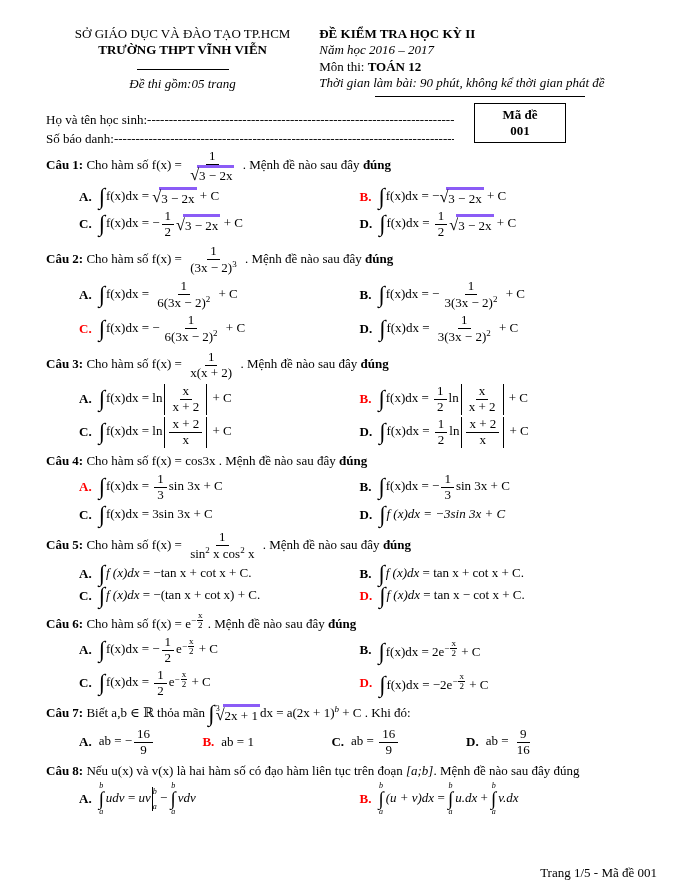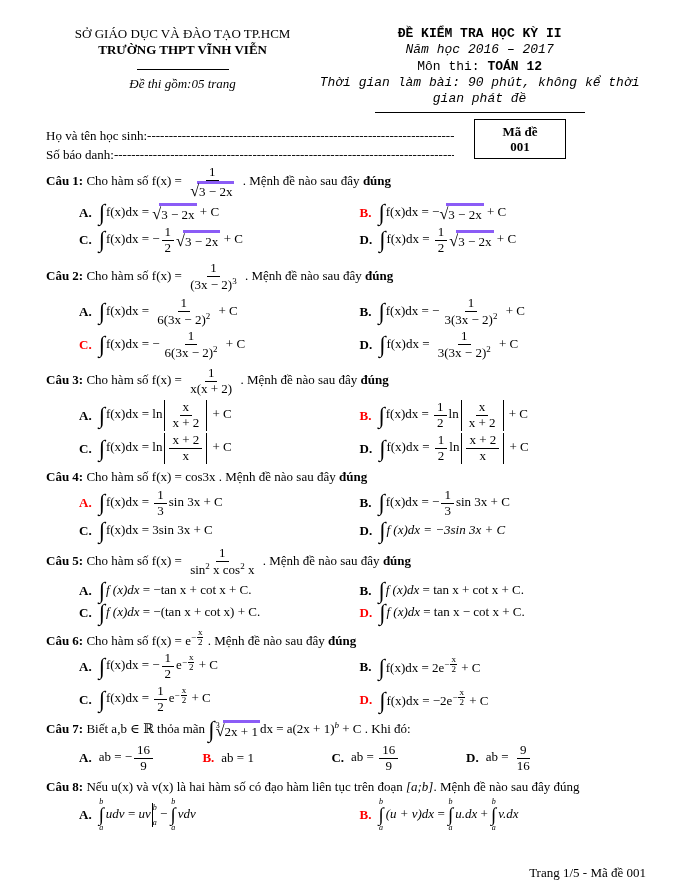--- a/index.html
+++ b/index.html
@@ -9,21 +9,21 @@
     font-family:"Liberation Serif","DejaVu Serif",serif;
     font-size:13px; position:relative; overflow:hidden;
     padding:26px 43px 0 46px;
   }
   .bold { font-weight:bold; }
   .italic { font-style:italic; }
 
   
   .hdr { display:flex; }
   .hdr-left { width:46%; text-align:center; line-height:1.25; }
-  .hdr-right { width:54%; text-align:center; line-height:1.25;font-family:Liberation Mono, monospace; }
+  .hdr-right { width:54%; line-height:1.25; }
   .hline-s { width:92px; border-top:1px solid #000; margin:10px auto 6px auto; }
   .hline-l { width:210px; border-top:1px solid #000; margin:5px auto 0 auto; }
 
   
   .stu-row { display:flex; margin-top:14px; }
   .stu-lines { width:408px; line-height:1.45; }
   .stu-line { white-space:nowrap; overflow:hidden; }
   .code-box {
     margin-left:20px; margin-top:-8px; width:92px; height:40px;
     border:1px solid #000; display:flex; flex-direction:column;
@@ -57,21 +57,21 @@
   .msup .frac { margin:0 1px; line-height:1; vertical-align:middle; }
   .msup .frac .num, .msup .frac .den { padding:0 1px; }
   .mabs { display:inline-flex; align-items:center; border-left:1px solid #000; border-right:1px solid #000; padding:0 2px; margin:0 2px; vertical-align:middle; }
   .intb { display:inline-flex; flex-direction:column; align-items:center; vertical-align:middle; line-height:1; margin:0 2px 0 0; }
   .intb .ilim { font-size:8px; font-style:italic; line-height:1; }
   .intb .igl { font-size:19px; line-height:0.95; }
   .ev { display:inline-flex; align-items:center; vertical-align:middle; margin-left:1px; }
   .ev .bar { width:0; border-left:1px solid #000; height:24px; }
   .ev .st { display:flex; flex-direction:column; justify-content:space-between; height:24px; font-size:8px; font-style:italic; }
 
-  .footer { position:absolute; right:37px; bottom:12px; }
+  .footer { position:absolute; right:26px; bottom:12px; }
 </style>
 </head>
 <body>
 
 <div class="page">
 
   <div class="hdr">
     <div class="hdr-left">
       <div>SỞ GIÁO DỤC VÀ ĐÀO TẠO TP.HCM</div>
       <div class="bold">TRƯỜNG THPT VĨNH VIỄN</div>

